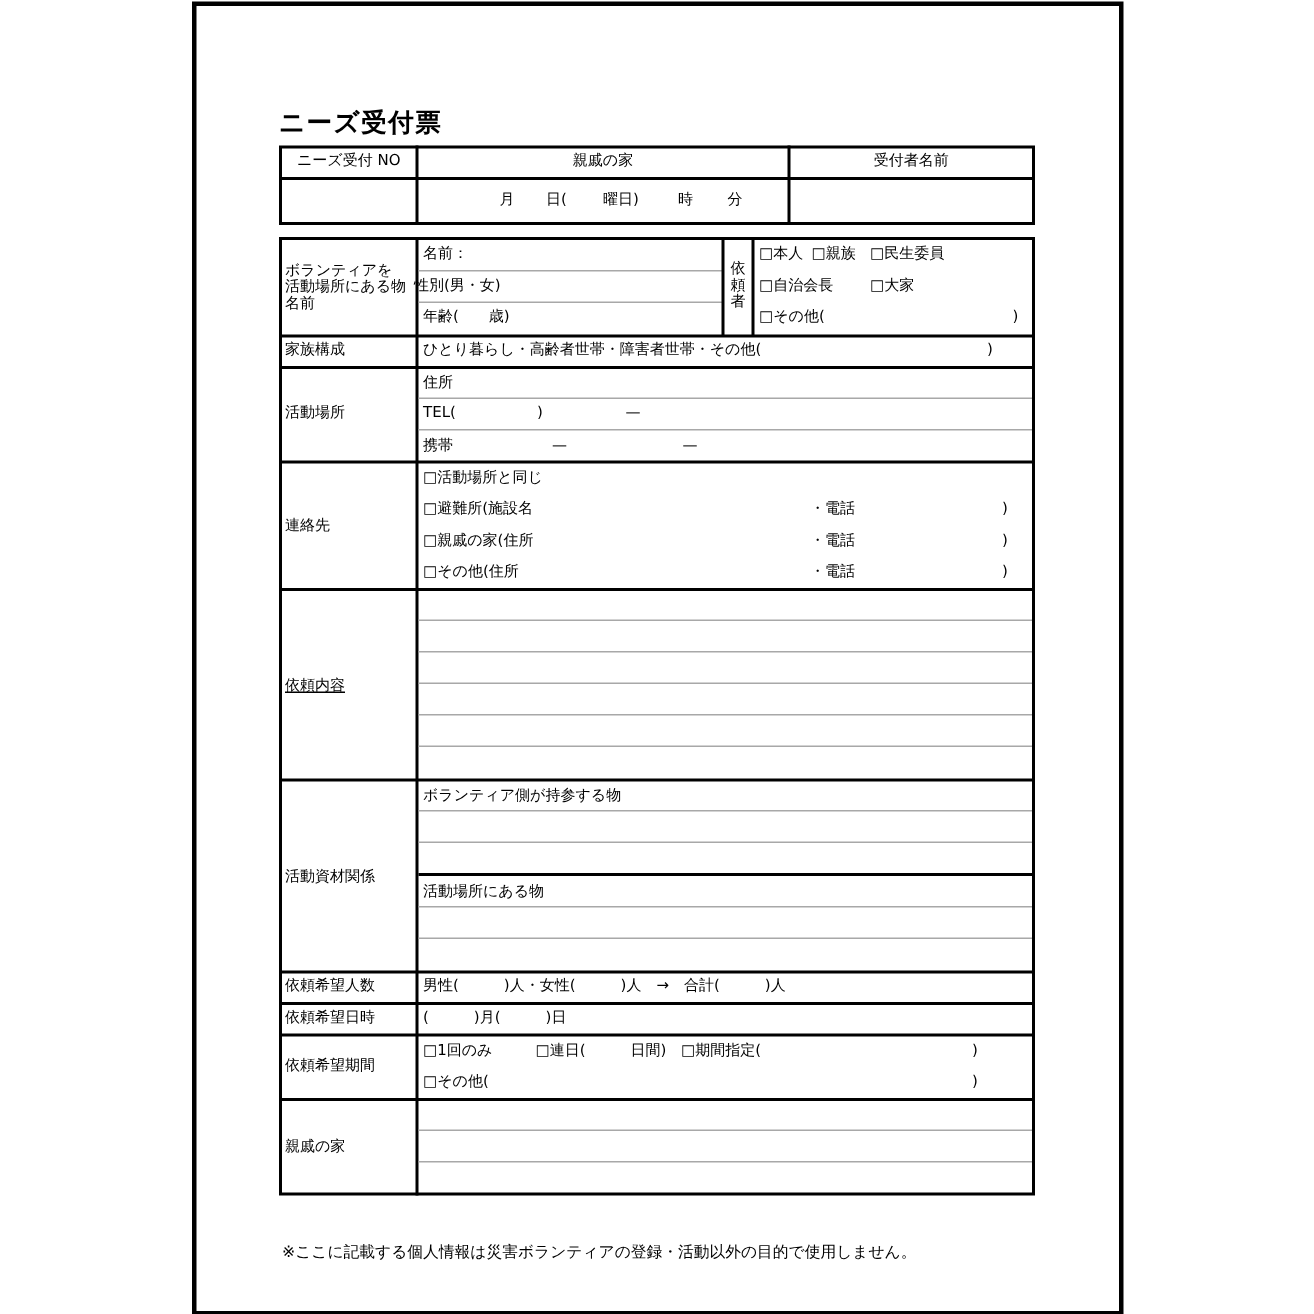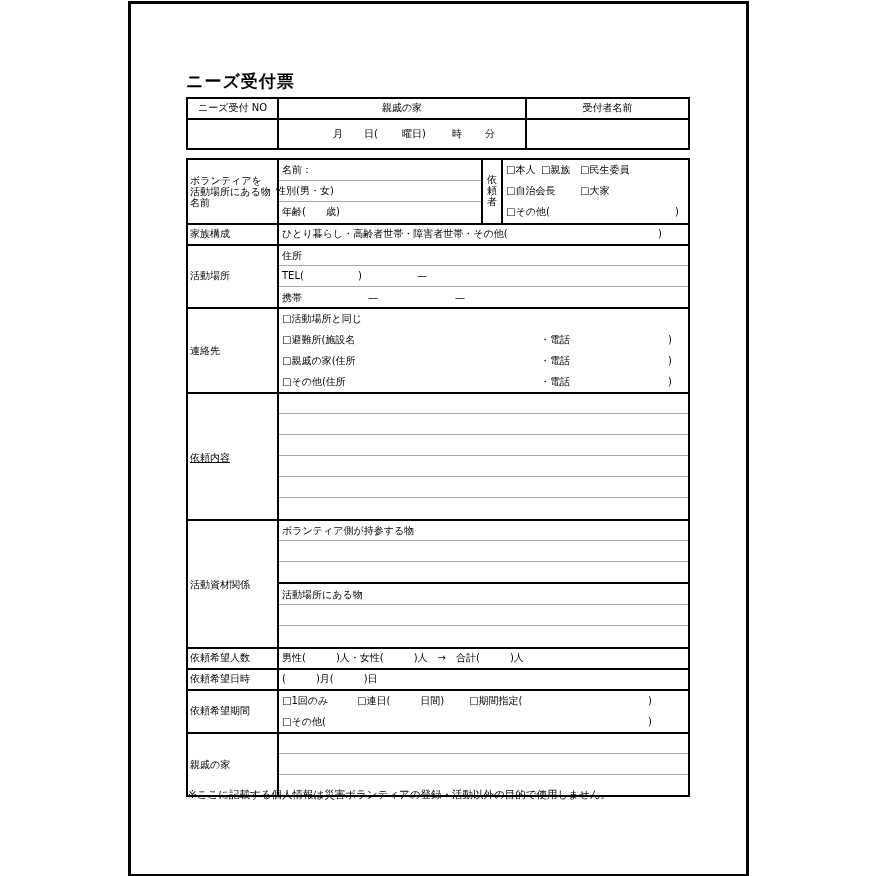--- a/index.html
+++ b/index.html
@@ -9,21 +9,21 @@
           border: 3px solid #000; box-sizing: content-box; background: #fff; }
   .abs { position: absolute; }
   .title { position: absolute; left: 186px; width: 503px; top: 70px; 
            font-size: 17px; font-weight: bold; letter-spacing: 1px; }
   .box { position: absolute; border: 2px solid #000; box-sizing: border-box; }
   .vline { position: absolute; width: 2px; background: #000; }
   .hline { position: absolute; height: 2px; background: #000; }
   .thin { position: absolute; height: 1px; background: #a8a8a8; }
   .t { position: absolute; font-size: 10px; line-height: 12px; white-space: nowrap; }
   .c { text-align: center; }
-  .note { position: absolute; left: 188px; top: 788px; font-size: 10.5px; white-space: nowrap; }
+  .note { position: absolute; left: 188px; top: 828px; font-size: 10.5px; white-space: nowrap; }
 </style>
 </head>
 <body>
 
 <div class="page"></div>
 
 <div class="title">ニーズ受付票</div>
 
 <div class="box" style="left:186px;top:97px;width:504px;height:53px;"></div>
 <div class="hline" style="left:186px;top:118px;width:504px;"></div>
@@ -127,21 +127,21 @@
 <div class="t" style="left:282px;top:652px;">男性(　　　)人・女性(　　　)人　→　合計(　　　)人</div>
 
 <div class="hline" style="left:186px;top:668px;width:504px;"></div>
 <div class="t" style="left:190px;top:673px;">依頼希望日時</div>
 <div class="t" style="left:282px;top:673px;">(　　　)月(　　　)日</div>
 
 <div class="hline" style="left:186px;top:689px;width:504px;"></div>
 <div class="t" style="left:190px;top:705px;">依頼希望期間</div>
 <div class="t" style="left:282px;top:695px;">□1回のみ</div>
 <div class="t" style="left:357px;top:695px;">□連日(　　　日間)</div>
-<div class="t" style="left:469px;top:695px;text-align:center;">□期間指定(</div>
+<div class="t" style="left:454px;top:695px;text-align:center;">□期間指定(</div>
 <div class="t" style="left:648px;top:695px;">)</div>
 <div class="t" style="left:282px;top:716px;">□その他(</div>
 <div class="t" style="left:648px;top:716px;">)</div>
 
 <div class="hline" style="left:186px;top:732px;width:504px;"></div>
 <div class="t" style="left:190px;top:759px;">親戚の家</div>
 <div class="abs" style="left:279px;top:734px;width:409px;height:61px;"></div>
 <div class="thin" style="left:279px;top:753px;width:409px;"></div>
 <div class="thin" style="left:279px;top:774px;width:409px;"></div>
 

